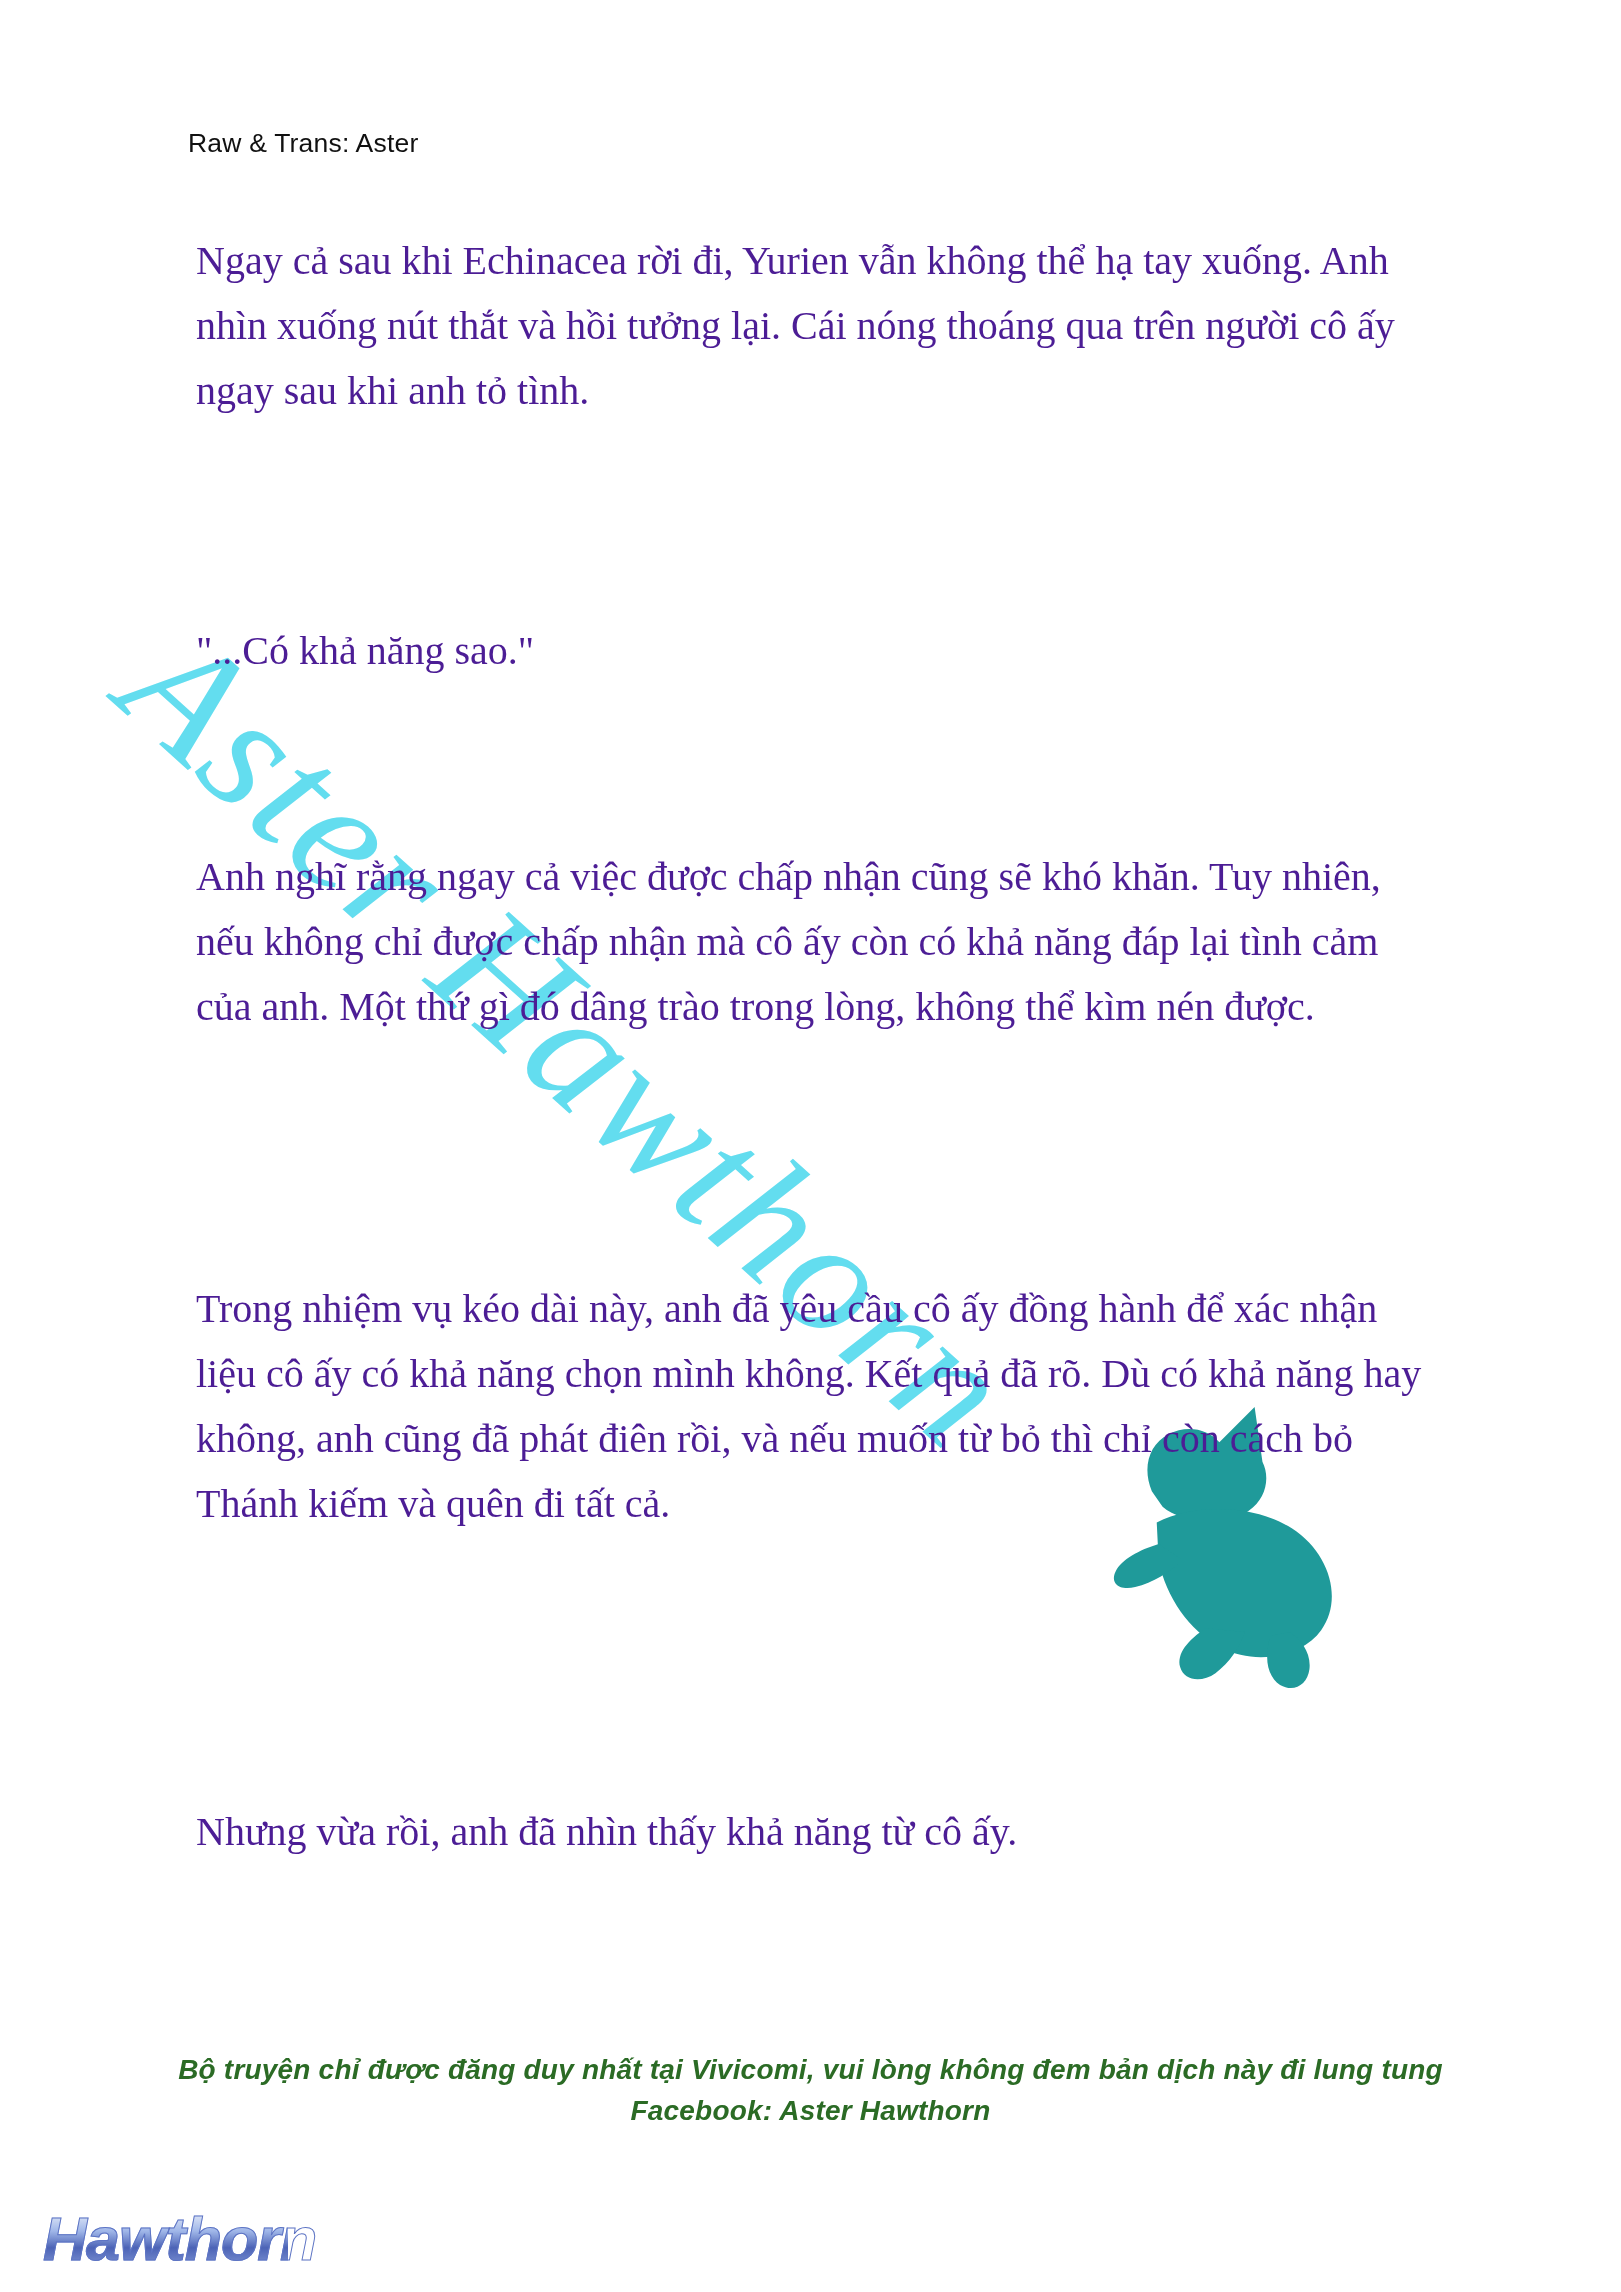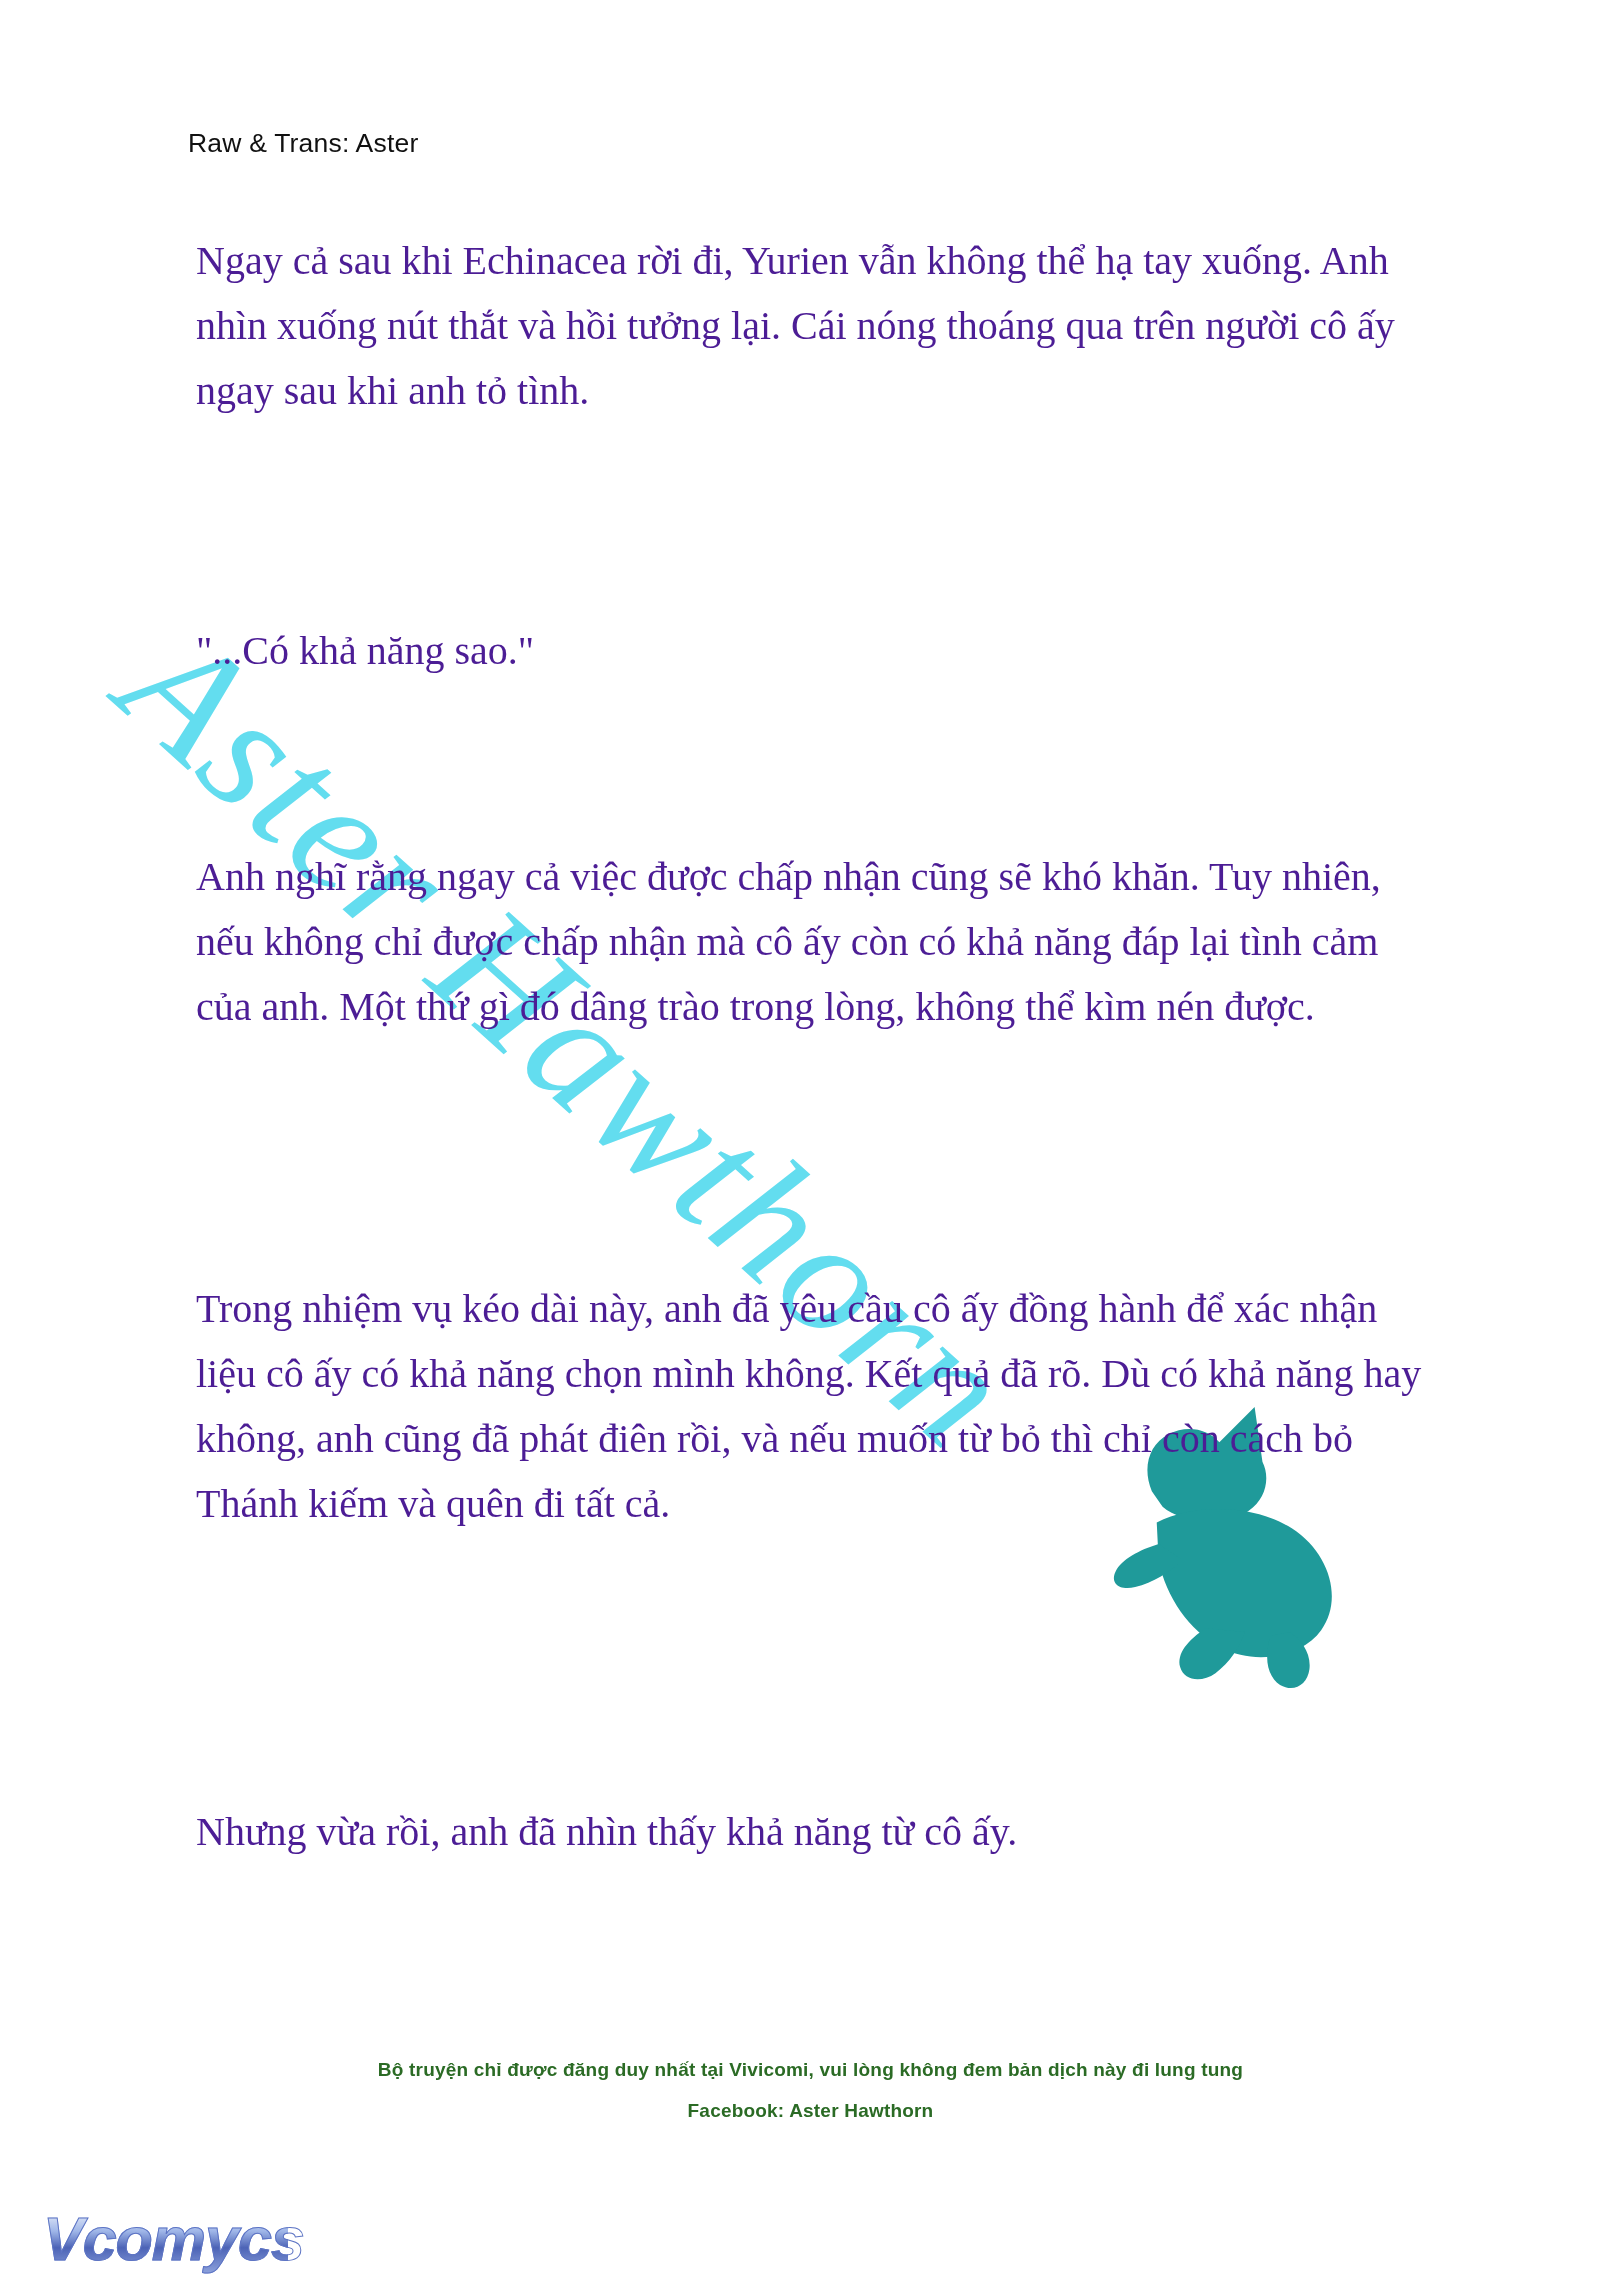--- a/index.html
+++ b/index.html
@@ -99,21 +99,22 @@
     position: absolute;
     left: 0;
     top: 2049px;
     width: 1621px;
     text-align: center;
     z-index: 3;
   }
   .footer-note .fn-line {
     font-family: "Liberation Sans", "DejaVu Sans", sans-serif;
     font-weight: bold;
-    font-size: 19px;
+    font-style: italic;
+    font-size: 28px;
     line-height: 41px;
     color: #2B6B25;
     letter-spacing: 0.2px;
   }
 
   
   .site-logo {
     position: absolute;
     left: 43px;
     top: 2205px;
@@ -193,17 +194,17 @@
     <p class="para p4">Trong nhiệm vụ kéo dài này, anh đã yêu cầu cô ấy đồng hành để xác nhận liệu cô ấy có khả năng chọn mình không. Kết quả đã rõ. Dù có khả năng hay không, anh cũng đã phát điên rồi, và nếu muốn từ bỏ thì chỉ còn cách bỏ Thánh kiếm và quên đi tất cả.</p>
     <p class="para p5">Nhưng vừa rồi, anh đã nhìn thấy khả năng từ cô ấy.</p>
   </div>
 
   <div class="footer-note">
     <div class="fn-line">Bộ truyện chỉ được đăng duy nhất tại Vivicomi, vui lòng không đem bản dịch này đi lung tung</div>
     <div class="fn-line">Facebook: Aster Hawthorn</div>
   </div>
 
   <div class="site-logo">
-    <div class="logo-word">Vcomycs</div>
+    <div class="logo-word">Hawthorn</div>
   </div>
 
 </div>
 
 
 </body></html>

